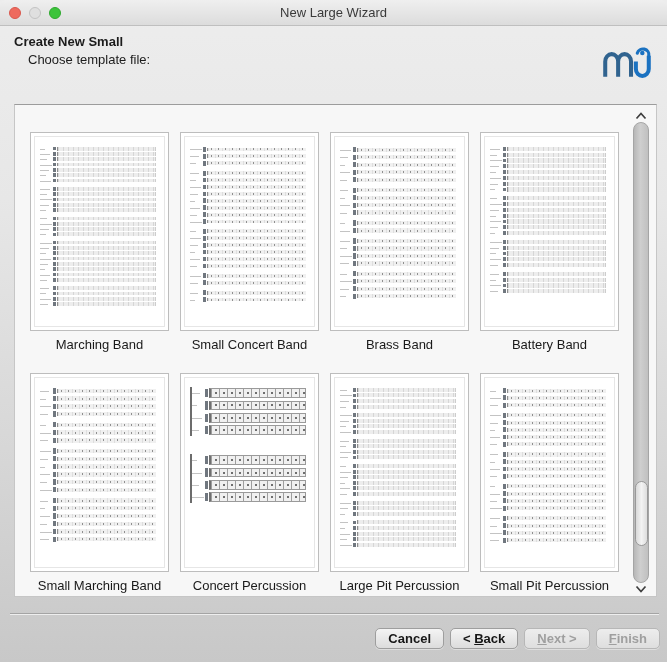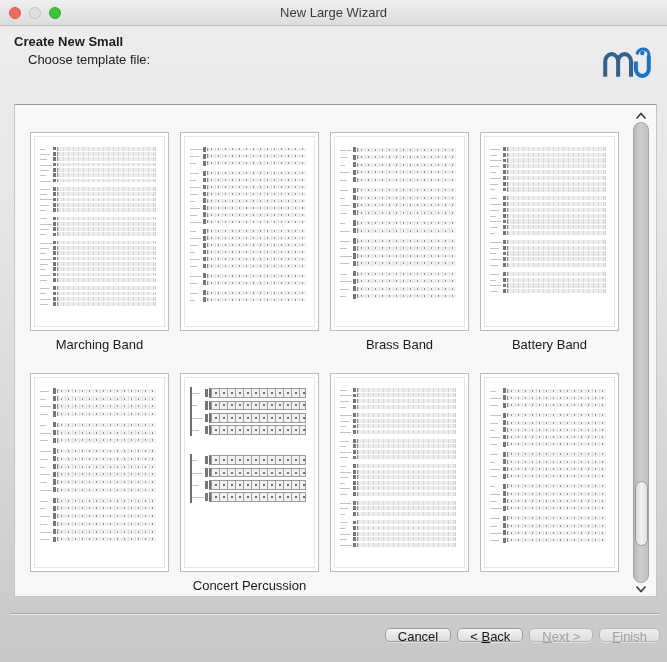--- a/index.html
+++ b/index.html
@@ -107,26 +107,27 @@
     border: 1px solid #999; border-radius: 7px;
   }
 
   
   .footer-sep {
     position: absolute; left: 10px; right: 8px; top: 613px; height: 2px;
     border-top: 1px solid #a4a4a4; border-bottom: 1px solid #eeeeee;
   }
   .footer { position: absolute; right: 7px; top: 628px; display: flex; gap: 6px; }
   .btn {
-    min-width: 59px; height: 14px; padding: 0 12px;
+    min-width: 59px; height: 21px; padding: 0 12px;
     font-family: "Liberation Sans", "DejaVu Sans", sans-serif; font-size: 13px; color: #161616;
     background: linear-gradient(#f4f4f4, #dcdcdc);
     border: 1px solid #9e9e9e; border-radius: 5px;
     box-shadow: 0 1px 0 rgba(255,255,255,0.4);
     cursor: pointer;
+    font-weight: bold;
   }
   .btn.disabled {
     color: #9f9f9f;
     background: linear-gradient(#ededed, #dedede);
     border-color: #b7b7b7;
     cursor: default;
   }
   .mn { text-decoration: underline; }
 </style>
 </head>
@@ -431,20 +432,21 @@
                 <div class="staff">
                   <i class="stub" style="width: 5px;"></i>
                   <i class="clef"></i>
                   <i class="bar dots"></i>
                 </div>
               </div>
               <div style="flex-grow: 2.86;"></div>
             </div>
       </div>
     </div>
+    <div class="card-label">Small Concert Band</div>
   </div>
 
   <div class="cell">
     <div class="card">
       <div class="page">
         <div class="preview">
               <div class="pv-block" style="flex-grow: 5;">
                 <div class="staff">
                   <i class="stub" style="width: 11px;"></i>
                   <i class="clef"></i>
@@ -799,20 +801,21 @@
                 <div class="staff">
                   <i class="stub" style="width: 9px;"></i>
                   <i class="clef"></i>
                   <i class="bar dots"></i>
                 </div>
               </div>
               <div style="flex-grow: 2.59;"></div>
             </div>
       </div>
     </div>
+    <div class="card-label">Small Marching Band</div>
   </div>
 
   <div class="cell">
     <div class="card">
       <div class="page">
         <div class="preview">
               <div class="pv-block bold-block" style="flex-grow: 4;">
                 <div class="staff">
                   <i class="stub" style="width: 8px;"></i>
                   <i class="clef"></i>
@@ -1006,20 +1009,21 @@
                 <div class="staff">
                   <i class="stub" style="width: 12px;"></i>
                   <i class="clef"></i>
                   <i class="bar band"></i>
                 </div>
               </div>
               <div style="flex-grow: 2.89;"></div>
             </div>
       </div>
     </div>
+    <div class="card-label">Large Pit Percussion</div>
   </div>
 
   <div class="cell">
     <div class="card">
       <div class="page">
         <div class="preview">
               <div class="pv-block" style="flex-grow: 3;">
                 <div class="staff">
                   <i class="stub" style="width: 6px;"></i>
                   <i class="clef"></i>
@@ -1126,20 +1130,21 @@
                 <div class="staff">
                   <i class="stub" style="width: 9px;"></i>
                   <i class="clef"></i>
                   <i class="bar dots"></i>
                 </div>
               </div>
               <div style="flex-grow: 2.73;"></div>
             </div>
       </div>
     </div>
+    <div class="card-label">Small Pit Percussion</div>
   </div>
 </div>
 
   <div class="scrollbar">
     <svg class="scroll-arrow" viewBox="0 0 12 8">
       <polyline points="1.5,6.5 6,1.5 10.5,6.5" fill="none" stroke="#3e3e3e" stroke-width="1.7"></polyline>
     </svg>
     <div class="groove">
       <div class="thumb"></div>
     </div>

